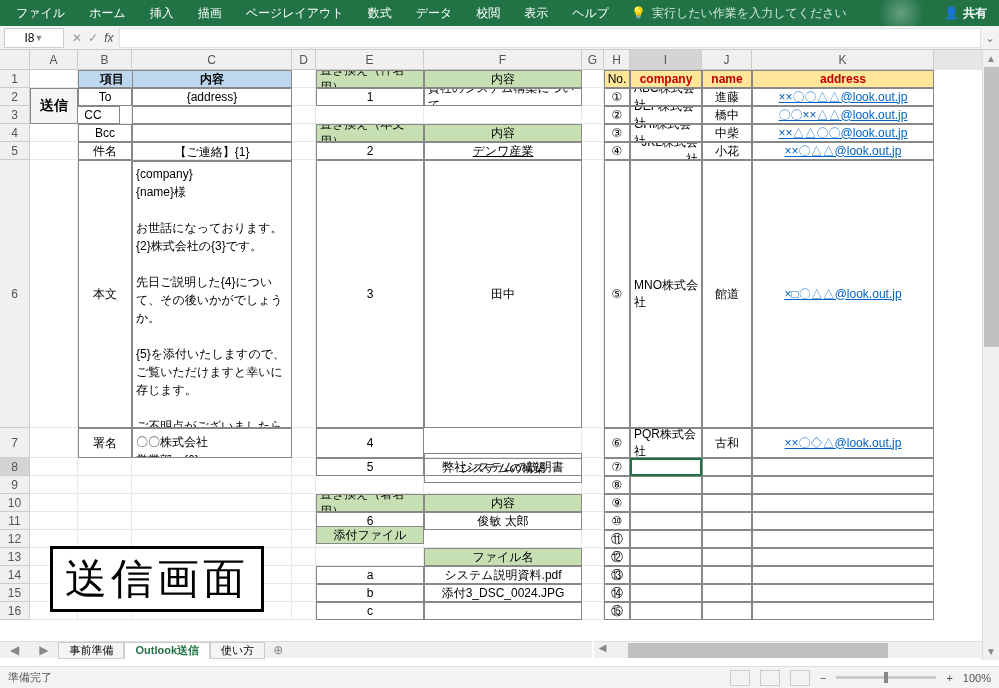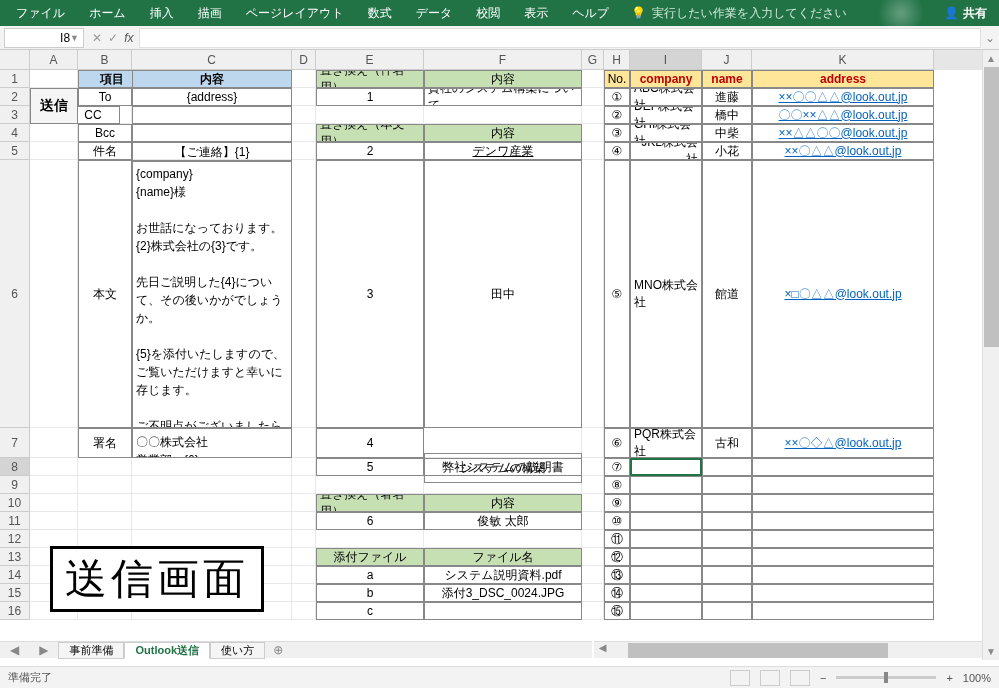--- a/index.html
+++ b/index.html
@@ -5,21 +5,21 @@
 * { box-sizing: border-box; margin: 0; padding: 0; }
 body { font-family: "Meiryo UI", "Yu Gothic UI", sans-serif; font-size: 12px; background: #fff; overflow: hidden; width: 999px; height: 688px; }
 .ribbon { background: #217346; color: #fff; height: 26px; display: flex; align-items: center; padding: 0 4px; }
 .ribbon-item { padding: 0 12px; cursor: pointer; font-size: 12px; }
 .ribbon-tell { display: flex; align-items: center; margin-left: 10px; color: #d0e8d8; }
 .ribbon-tell .bulb { margin-right: 6px; }
 .ribbon-right { margin-left: auto; display: flex; align-items: center; font-weight: bold; }
 .share { padding: 0 8px; }
 .decor { width: 60px; height: 26px; background: radial-gradient(circle at 40% 50%, rgba(255,255,255,.3), transparent 60%); }
 .formula-bar { height: 24px; display: flex; align-items: center; border-bottom: 1px solid #ccc; background: #f3f3f3; }
-.name-box { width: 80px; border: 1px solid #ccc; background: #fff; height: 20px; margin: 0 2px 0 4px; padding: 0 4px; display: flex; align-items: center; justify-content: flex-end; }
+.name-box { width: 60px; border: 1px solid #ccc; background: #fff; height: 20px; margin: 0 2px 0 4px; padding: 0 4px; display: flex; align-items: center; justify-content: center; }
 .name-box .dd { color: #888; font-size: 9px; }
 .fx-btns { display: flex; gap: 6px; padding: 0 6px; color: #999; }
 .fx-lbl { font-style: italic; margin-right: 6px; color: #555; }
 .fx-input { flex: 1; background: #fff; height: 20px; border: 1px solid #e0e0e0; }
 .fx-expand { width: 18px; text-align: center; color: #888; }
 .grid-wrap { position: relative; height: 608px; display: flex; }
 .col-headers { position: absolute; left: 0; top: 0; display: flex; background: #e6e6e6; width: 980px; }
 .col-headers div { border-right: 1px solid #ccc; border-bottom: 1px solid #ccc; text-align: center; height: 20px; line-height: 20px; color: #555; background: #f0f0f0; }
 .col-headers div.sel { background: #d4d4d4; }
 .row-headers { position: absolute; left: 0; top: 20px; background: #f0f0f0; }
@@ -195,21 +195,21 @@
       <div class="cell ctr bord" style="left: 286px; top: 90px; width: 108px; height: 268px;">3</div>
       <div class="cell ctr bord" style="left: 394px; top: 90px; width: 158px; height: 268px;">田中</div>
       <div class="cell ctr bord" style="left: 286px; top: 358px; width: 108px; height: 30px;">4</div>
       <div class="cell ctr bord" style="left: 394px; top: 358px; width: 158px; height: 30px; margin-top: 25px;">システムの構築</div>
       <div class="cell ctr bord" style="left: 286px; top: 388px; width: 108px; height: 18px;">5</div>
       <div class="cell ctr bord" style="left: 394px; top: 388px; width: 158px; height: 18px;">弊社システムの説明書</div>
       <div class="cell ctr hdr-g bord" style="left: 286px; top: 424px; width: 108px; height: 18px;">置き換え（署名用）</div>
       <div class="cell ctr hdr-g bord" style="left: 394px; top: 424px; width: 158px; height: 18px;">内容</div>
       <div class="cell ctr bord" style="left: 286px; top: 442px; width: 108px; height: 18px;">6</div>
       <div class="cell ctr bord" style="left: 394px; top: 442px; width: 158px; height: 18px;">俊敏 太郎</div>
-      <div class="cell ctr hdr-g bord" style="left: 286px; top: 478px; width: 108px; height: 18px;">添付ファイル</div>
+      <div class="cell ctr hdr-g bord" style="left: 286px; top: 456px; width: 108px; height: 18px;">添付ファイル</div>
       <div class="cell ctr hdr-g bord" style="left: 394px; top: 478px; width: 158px; height: 18px;">ファイル名</div>
       <div class="cell ctr bord" style="left: 286px; top: 496px; width: 108px; height: 18px;">a</div>
       <div class="cell ctr bord" style="left: 394px; top: 496px; width: 158px; height: 18px;">システム説明資料.pdf</div>
       <div class="cell ctr bord" style="left: 286px; top: 514px; width: 108px; height: 18px;">b</div>
       <div class="cell ctr bord" style="left: 394px; top: 514px; width: 158px; height: 18px;">添付3_DSC_0024.JPG</div>
       <div class="cell ctr bord" style="left: 286px; top: 532px; width: 108px; height: 18px;">c</div>
       <div class="cell ctr bord" style="left: 394px; top: 532px; width: 158px; height: 18px;"></div>
       <div class="cell ctr hdr-o bord" style="left: 574px; top: 0px; width: 26px; height: 18px;">No.</div>
       <div class="cell ctr hdr-o bord red" style="left: 600px; top: 0px; width: 72px; height: 18px;">company</div>
       <div class="cell ctr hdr-o bord red" style="left: 672px; top: 0px; width: 50px; height: 18px;">name</div>

